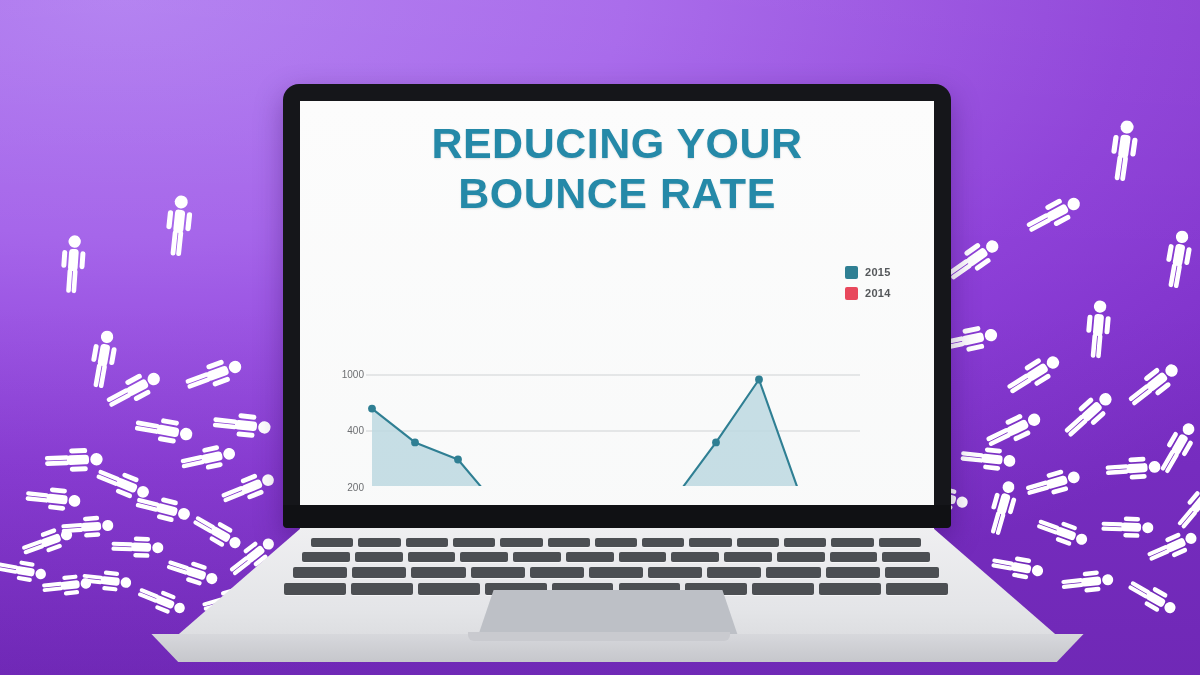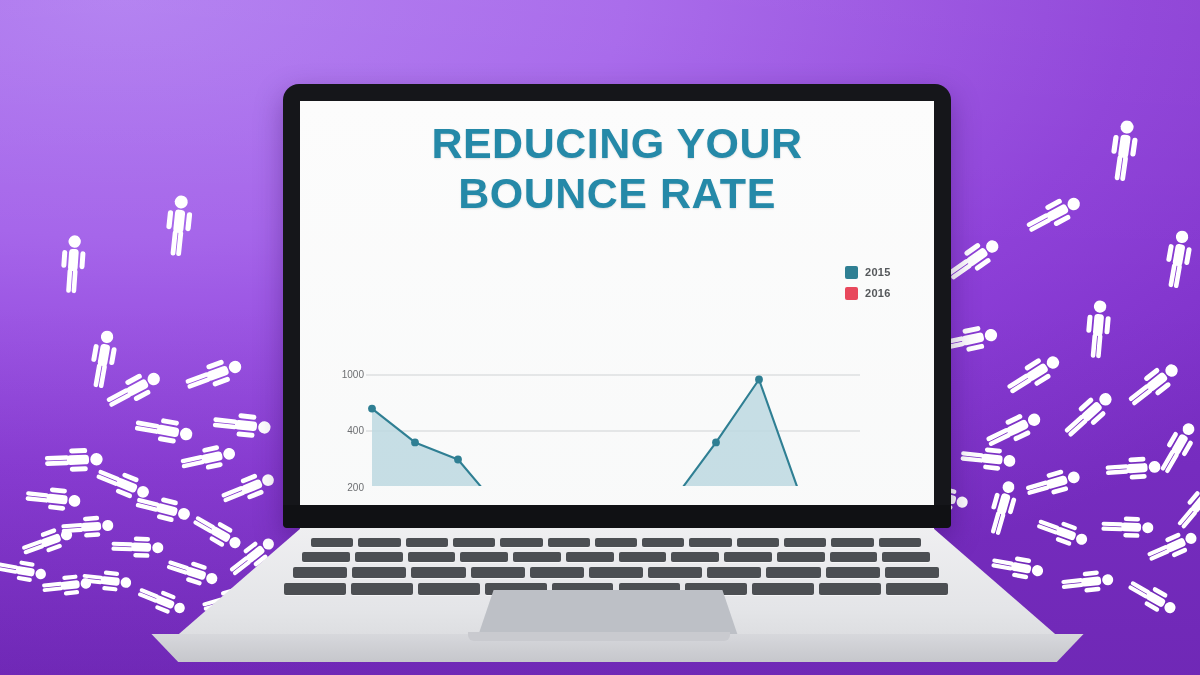--- a/index.html
+++ b/index.html
@@ -629,21 +629,21 @@
             <div class="axis-label" style="left: 18px; width: 46px; top: 226px;">200</div>
           </div>
         <div id="x-labels"></div>
         <div class="legend" id="legend">
             <div class="legend-row">
               <div class="swatch" style="background: rgb(47, 127, 147);"></div>
               <div class="legend-text">2015</div>
             </div>
             <div class="legend-row">
               <div class="swatch" style="background: rgb(232, 72, 92);"></div>
-              <div class="legend-text">2016</div>
+              <div class="legend-text">2014</div>
             </div>
           </div>
       </div>
     </div>
 
     <div class="lid-chin"></div>
     <div class="base"></div>
     <div class="keyboard" id="keyboard">
         <div class="key" style="left: 139px; top: 10px; width: 42.3077px; height: 9px;"></div>
         <div class="key" style="left: 186.308px; top: 10px; width: 42.3077px; height: 9px;"></div>

